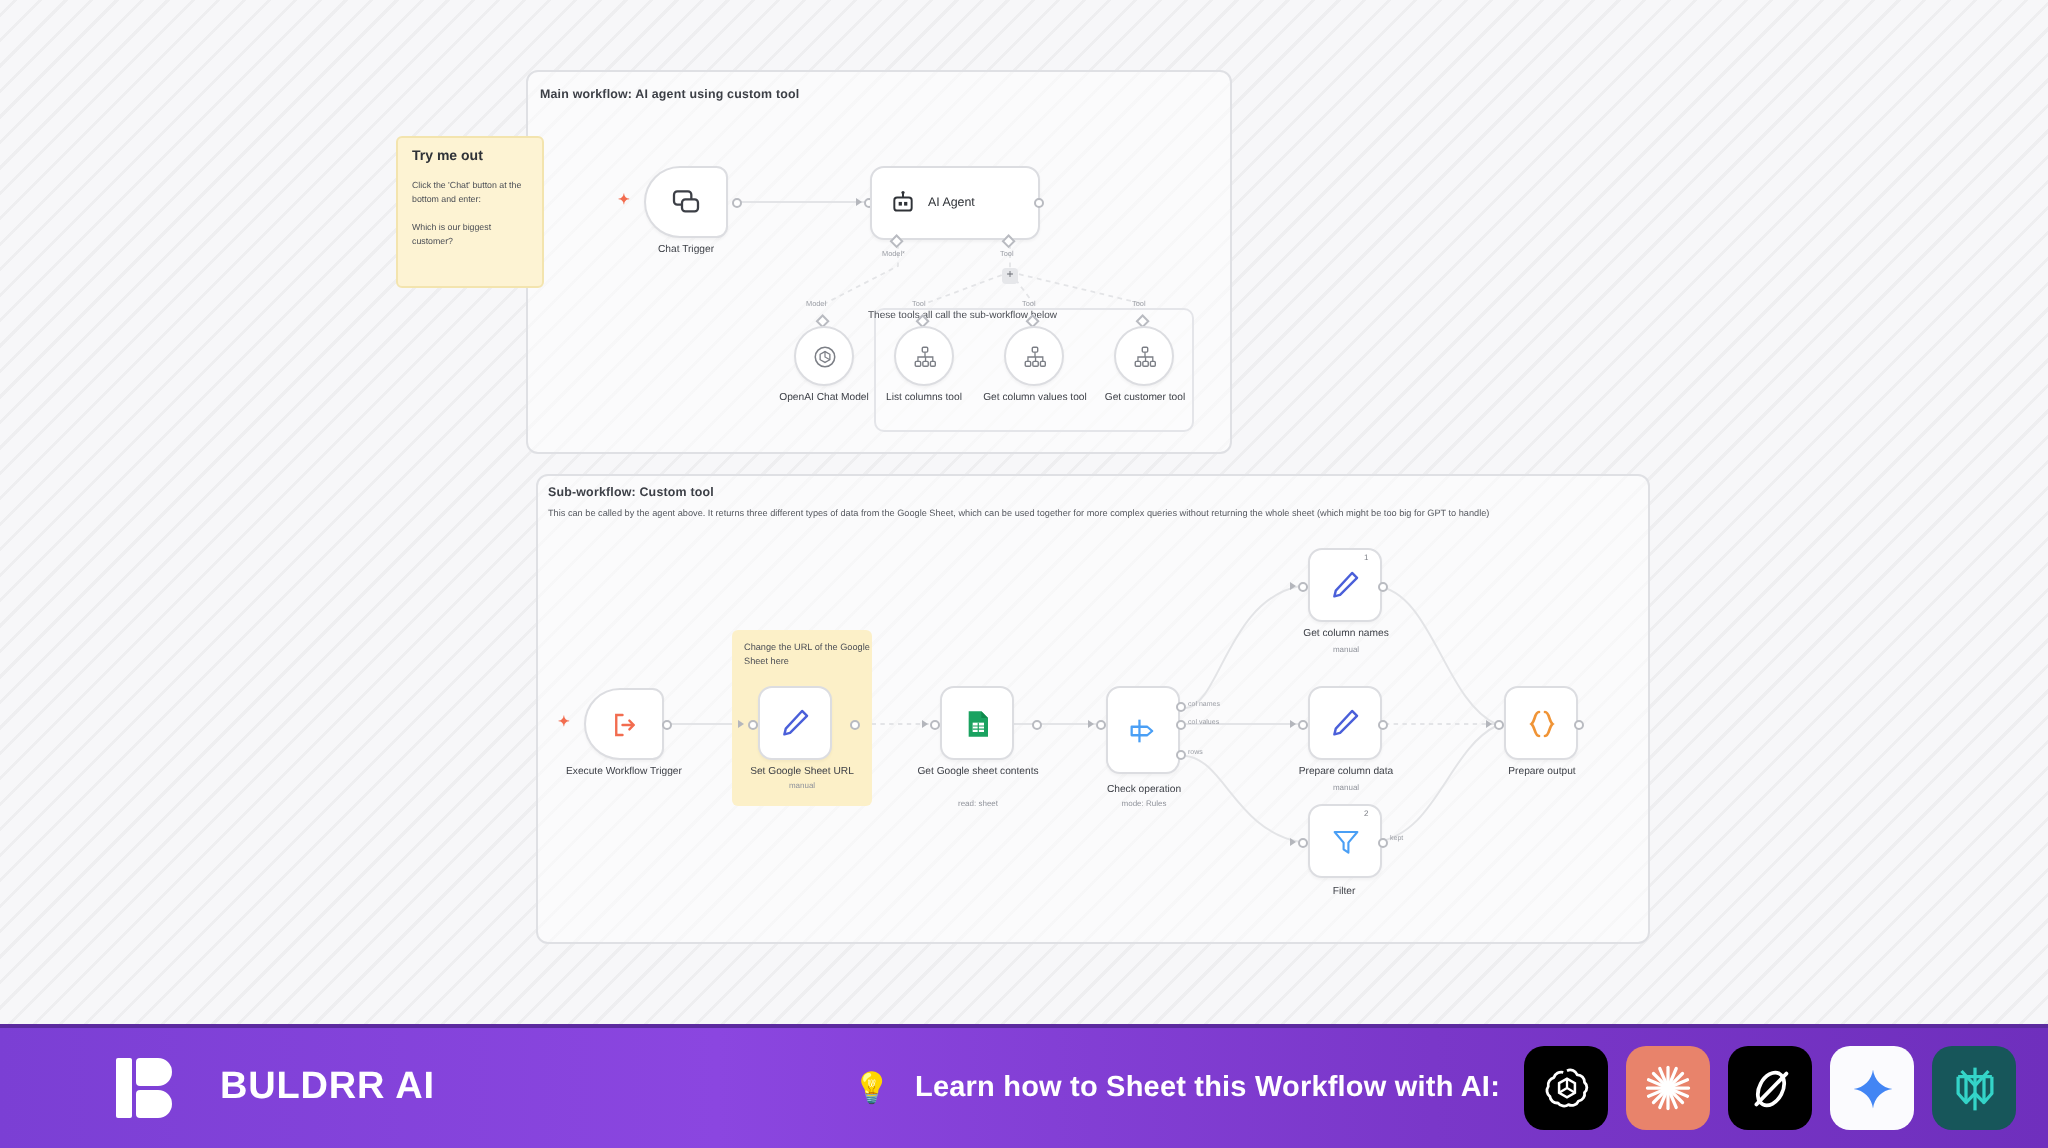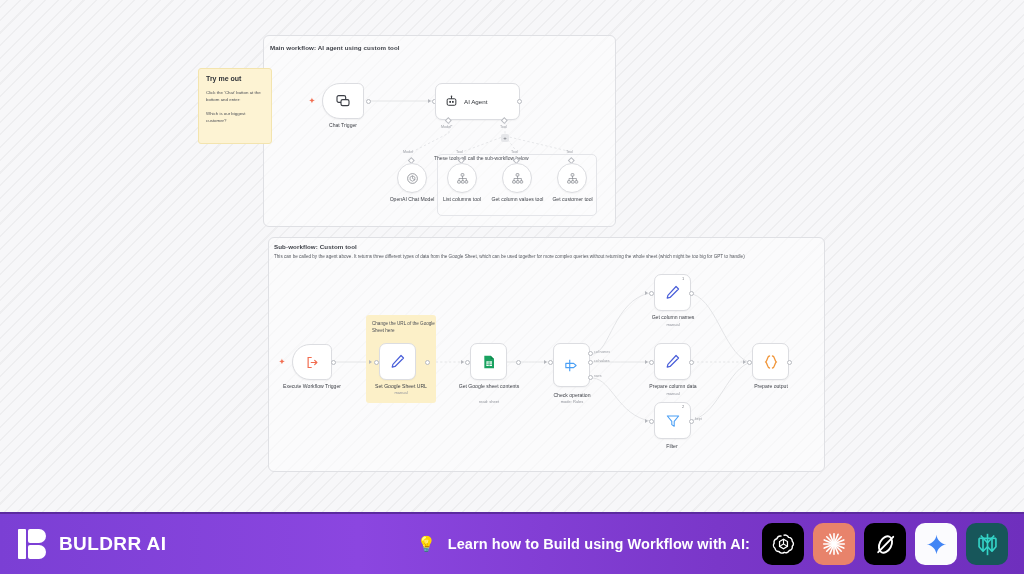--- a/index.html
+++ b/index.html
@@ -191,21 +191,21 @@
     cursor:pointer;
   }
 
   
   #footer{
     position:absolute; left:0; bottom:0; width:1024px; height:62px;
     background:linear-gradient(90deg,#7b3fd4 0%,#8b46e0 35%,#7a37c9 70%,#6f2fbd 100%);
     display:flex; align-items:center;
     border-top:2px solid #5b2a9e;
   }
-  #brand{ display:flex; align-items:center; gap:13px; padding-left:18px; }
+  #brand{ display:flex; align-items:center; gap:24px; padding-left:18px;margin-left:40px; }
   .brand-mark{
     width:28px;height:30px;position:relative;
   }
   .brand-mark .bar{
     position:absolute;left:0;top:0;width:8px;height:30px;background:#fff;border-radius:1px;
   }
   .brand-mark .d1{
     position:absolute;left:10px;top:0;width:18px;height:14px;background:#fff;
     border-radius:2px 7px 7px 2px;
   }
@@ -491,21 +491,21 @@
     <div class="brand-mark">
       <span class="bar"></span>
         <span class="d1"></span>
         <span class="d2"></span>
     </div>
     <span id="brand-name">BULDRR AI</span>
   </div>
 
   <div id="cta">
     <span class="bulb">💡</span>
-    <span id="cta-text">Learn how to Build using Workflow with AI:</span>
+    <span id="cta-text">Learn how to Sheet this Workflow with AI:</span>
     <div class="ai-icons">
 
       <div class="ai-ico ai-openai">
         <svg width="25" height="25" viewBox="0 0 24 24">
           <path d="M12 3.2 C14 2.3 16.2 3.3 16.9 5.2 C18.9 5.1 20.5 6.8 20.4 8.8 C21.9 10.1 21.9 12.4 20.4 13.7 C20.8 15.6 19.5 17.5 17.5 17.8 C16.7 19.6 14.5 20.4 12.7 19.5 C11.1 20.7 8.8 20.3 7.6 18.7 C5.7 18.9 4 17.5 3.8 15.6 C2.3 14.5 1.9 12.3 3 10.8 C2.6 8.9 3.8 7 5.7 6.5 C6.3 4.6 8.3 3.5 10.2 4" fill="none" stroke="#fff" stroke-width="1.35" stroke-linejoin="round"></path>
           <path d="M8.2 9.2 L12 7 L15.8 9.2 L15.8 13.8 L12 16 L8.2 13.8 Z" fill="none" stroke="#fff" stroke-width="1.2"></path>
           <path d="M12 7 L12 11.5 L15.8 13.8 M12 11.5 L8.2 13.8" fill="none" stroke="#fff" stroke-width="1.1"></path>
         </svg>
       </div>
 

